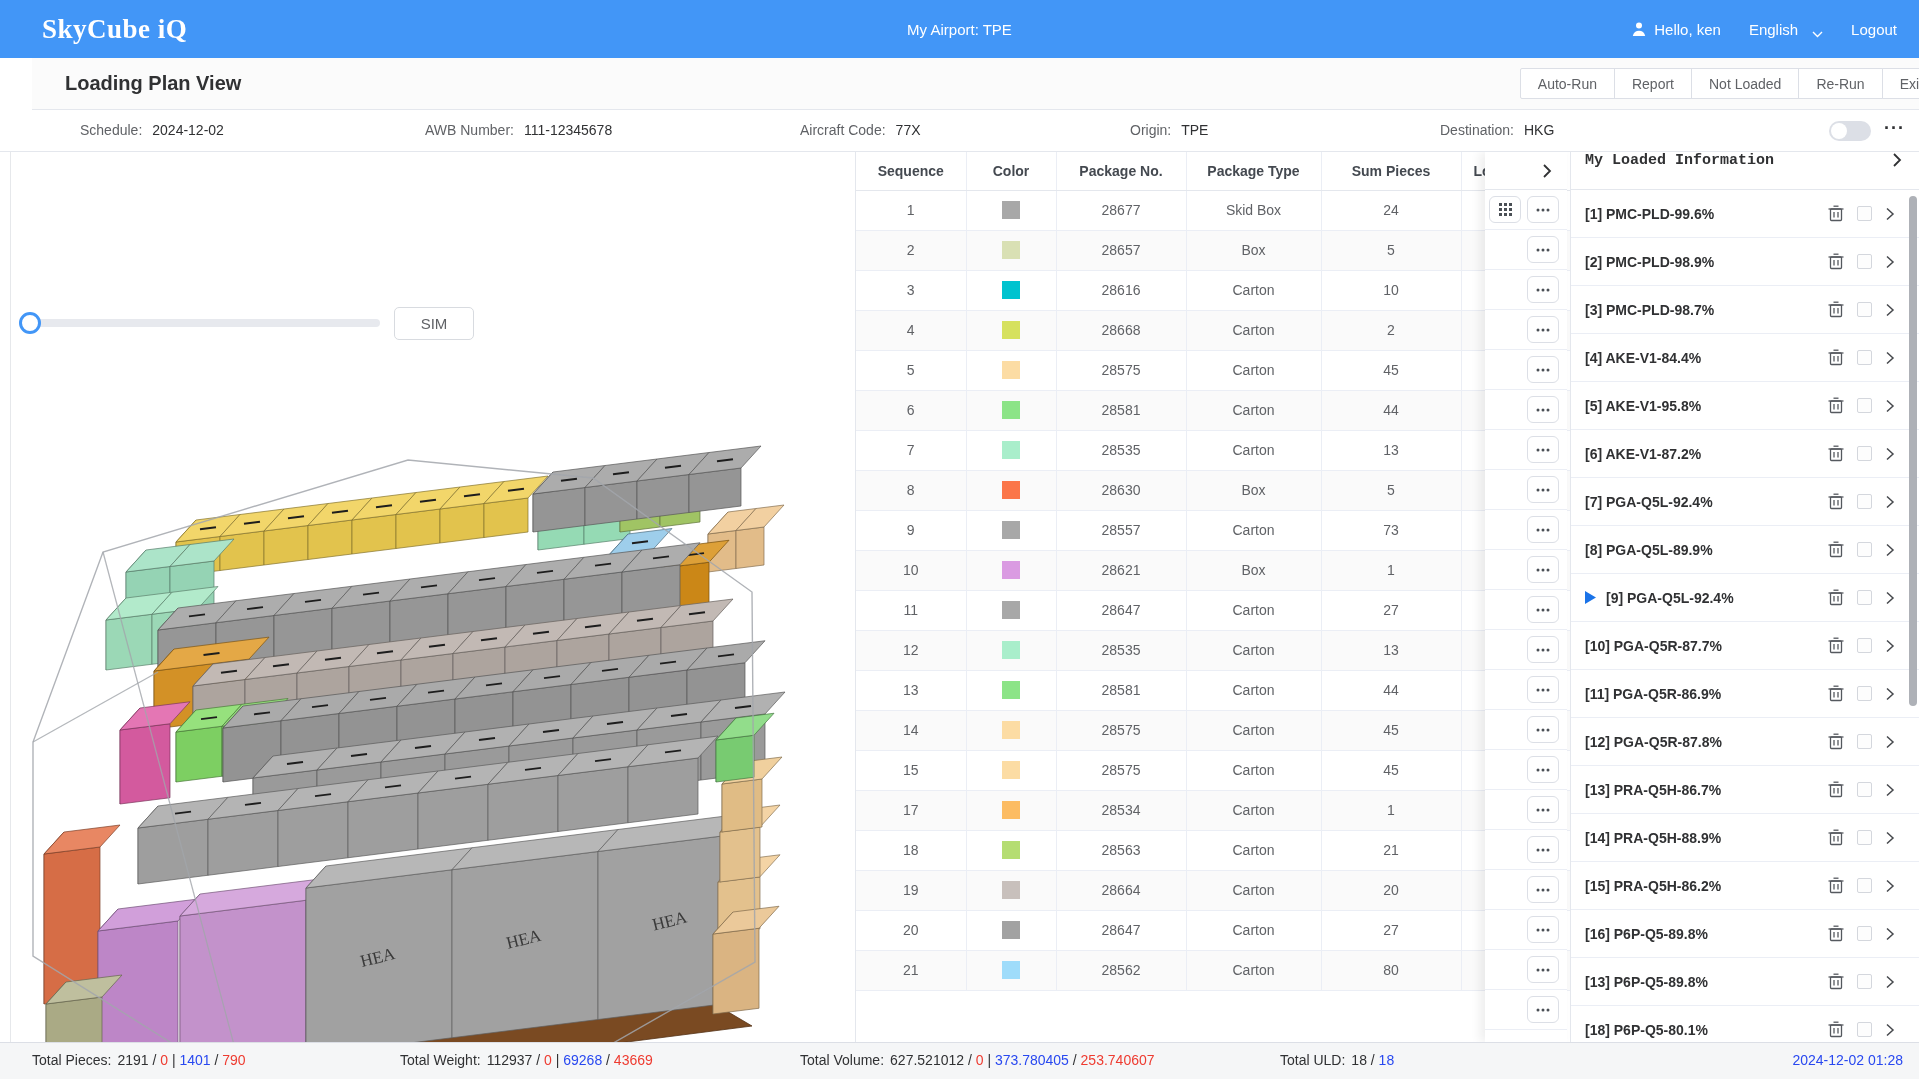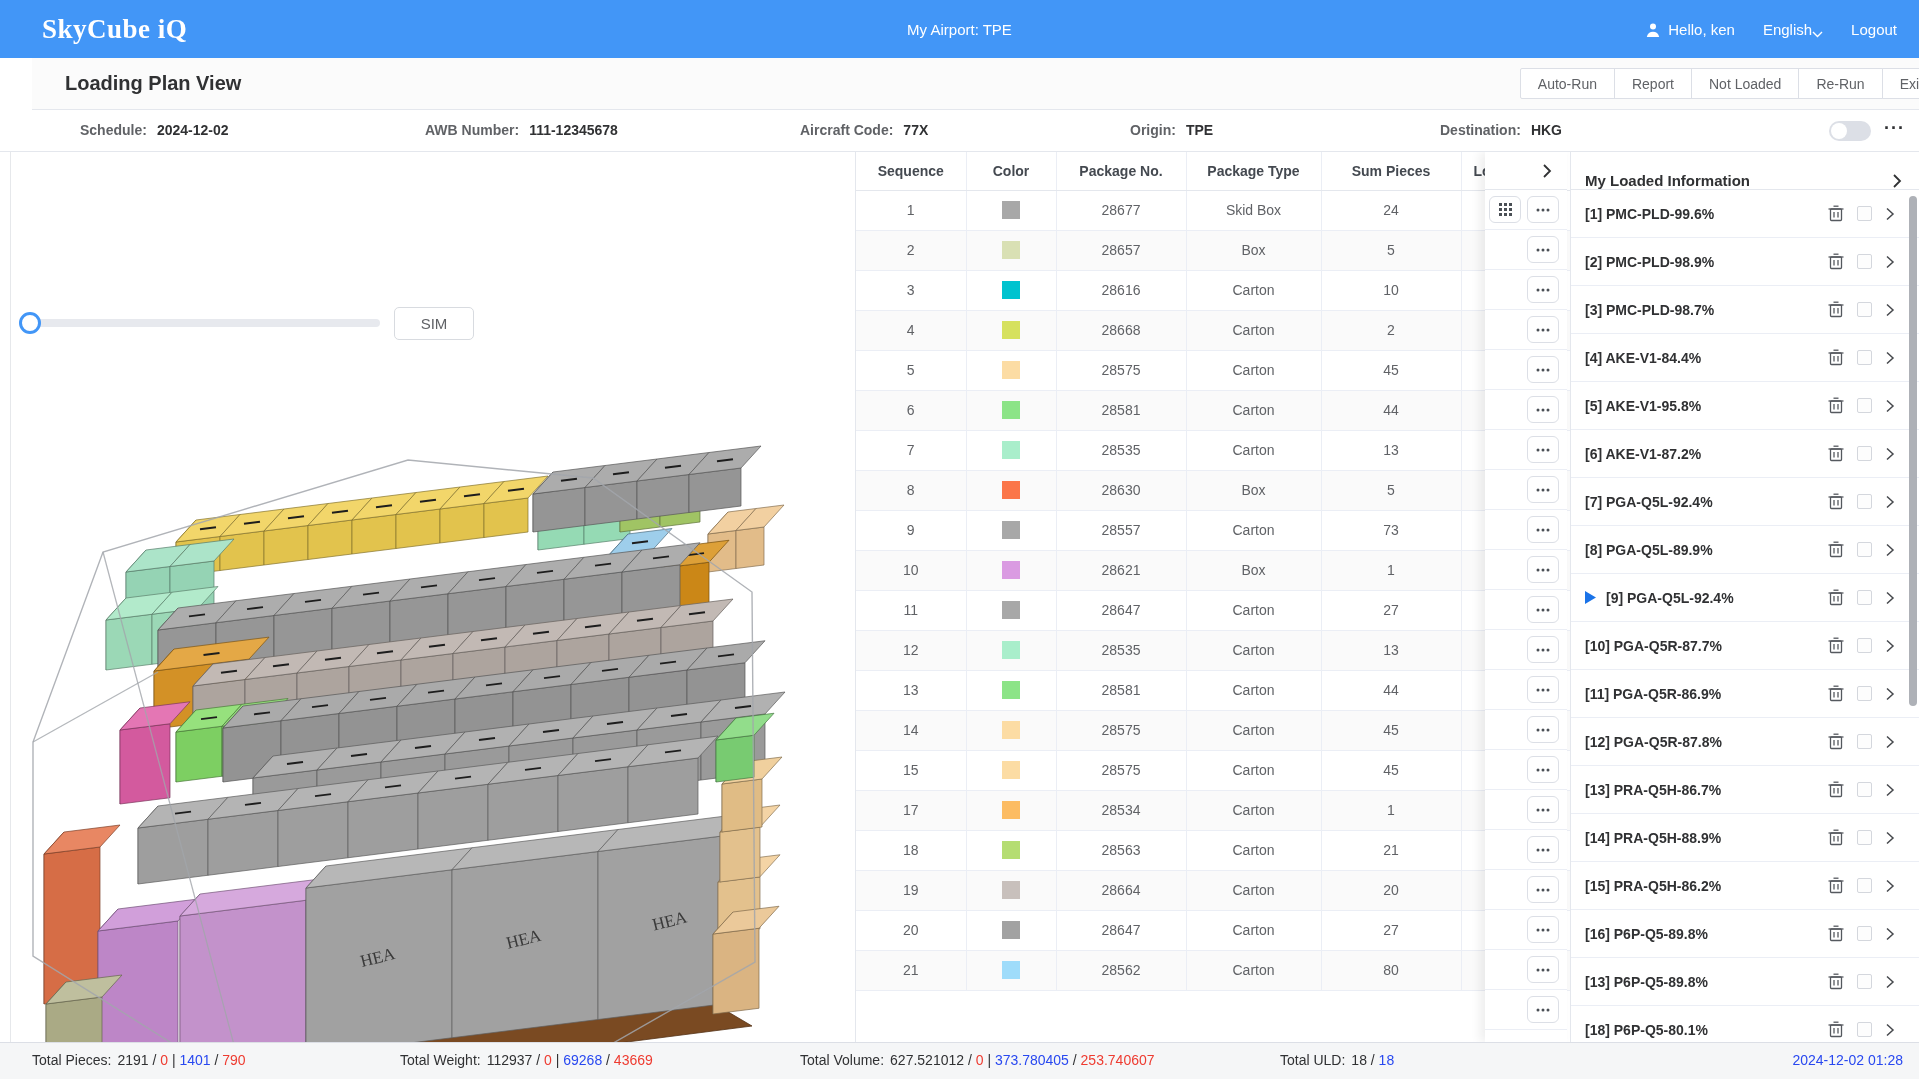--- a/index.html
+++ b/index.html
@@ -9,38 +9,38 @@
 
   
   .app-header { position:absolute; left:0; top:0; width:1919px; height:58px;
     background:#4296f7; display:flex; align-items:center; }
   .brand { font-family:"Liberation Serif", serif; font-weight:bold; color:#fff;
     font-size:27px; margin-left:42px; letter-spacing:.5px; }
   .hdr-center { position:absolute; left:50%; transform:translateX(-50%);
     color:#fff; font-size:15px;text-align:right; }
   .hdr-right { position:absolute; right:22px; display:flex; align-items:center; gap:28px;
     color:#fff; font-size:15px; }
-  .hdr-user { display:flex; align-items:flex-end; gap:7px; cursor:pointer; }
-  .hdr-lang { display:flex; align-items:flex-end; gap:0; cursor:pointer; }
+  .hdr-user { display:flex; align-items:flex-start; gap:7px; cursor:pointer; }
+  .hdr-lang { display:flex; align-items:flex-end; gap:14px; cursor:pointer; }
   .hdr-link { cursor:pointer; }
 
   
   .title-bar { position:absolute; left:0; top:58px; width:1919px; height:52px;
     background:#fbfbfb; border-bottom:1px solid #e4e7ed;margin-left:32px; }
   .page-title { position:absolute; left:33px; top:14px; font-size:20px; font-weight:bold; color:#303133; }
   .btn-group { position:absolute; right:10px; top:10px; display:flex; }
   .btn-group .tb-btn { height:31px; padding:0 17px; background:#fff; border:1px solid #dcdfe6;
     margin-left:-1px; font-size:14px; color:#606266; display:flex; align-items:center; cursor:pointer; }
   .btn-group .tb-btn:first-child { margin-left:0; border-radius:2px 0 0 2px; }
   .btn-group .tb-btn:last-child { border-radius:0 2px 2px 0; }
 
   
   .info-bar { position:absolute; left:0; top:110px; width:1919px; height:42px;
     background:#fff; border-bottom:1px solid #e4e7ed; }
-  .info-field { position:absolute; top:12px; font-size:14px; white-space:nowrap;font-weight:bold; }
+  .info-field { position:absolute; top:12px; font-size:14px; white-space:nowrap; }
   .info-field .lbl { color:#606266; }
   .info-field .val { color:#303133; margin-left:10px; }
   .info-field:nth-of-type(1){ left:80px; } .info-field:nth-of-type(2){ left:425px; }
   .info-field:nth-of-type(3){ left:800px; } .info-field:nth-of-type(4){ left:1130px; }
   .info-field:nth-of-type(5){ left:1440px; }
   .toggle { position:absolute; right:48px; top:11px; width:42px; height:20px; border-radius:10px;
     background:#dcdfe6; cursor:pointer; }
   .toggle .knob { position:absolute; left:2px; top:2px; width:16px; height:16px; border-radius:50%; background:#fff; }
   .info-more { position:absolute; right:14px; top:8px; font-size:18px; font-weight:bold;
     color:#303133; letter-spacing:1px; cursor:pointer; }
@@ -76,21 +76,21 @@
   .action-col .ac-head { height:38px; border-bottom:1px solid #e4e7ed; display:flex;
     align-items:center; justify-content:flex-end; padding-right:14px; }
   .action-col .ac-row { height:40px; border-bottom:1px solid #ebeef5; display:flex;
     align-items:center; justify-content:flex-end; gap:6px; padding-right:8px; }
   .mini-btn { width:32px; height:27px; background:#fff; border:1px solid #dcdfe6; border-radius:6px;
     display:flex; align-items:center; justify-content:center; cursor:pointer; }
 
   
   .sidebar { position:absolute; left:1570px; top:152px; width:349px; height:890px;
     border-left:1px solid #e4e7ed; background:#fff; overflow:hidden; }
-  .sb-head { height:38px; border-bottom:1px solid #e4e7ed; display:flex; align-items:flex-end; }
+  .sb-head { height:38px; border-bottom:1px solid #e4e7ed; display:flex; align-items:flex-start;font-family:Liberation Mono, monospace; }
   .sb-title { font-size:15px; font-weight:bold; color:#303133; margin-left:14px; flex:1; }
   .sb-head .chev { margin-right:16px; }
   .sb-item { height:48px; border-bottom:1px solid #ebeef5; display:flex; align-items:center;
     padding:0 24px 0 14px; cursor:pointer; }
   .sb-item .play { margin-right:10px; display:flex; }
   .sb-label { font-size:14px; font-weight:bold; color:#303133; flex:1; white-space:nowrap; }
   .sb-icons { display:flex; align-items:center; gap:13px; }
   .checkbox { width:15px; height:15px; border:1px solid #d4d7dd; border-radius:2px; background:#fdfdfd; cursor:pointer; }
   .sb-scrollbar { position:absolute; right:2px; top:44px; width:8px; height:510px;
     background:#aeb1b7; border-radius:4px; cursor:pointer; }

